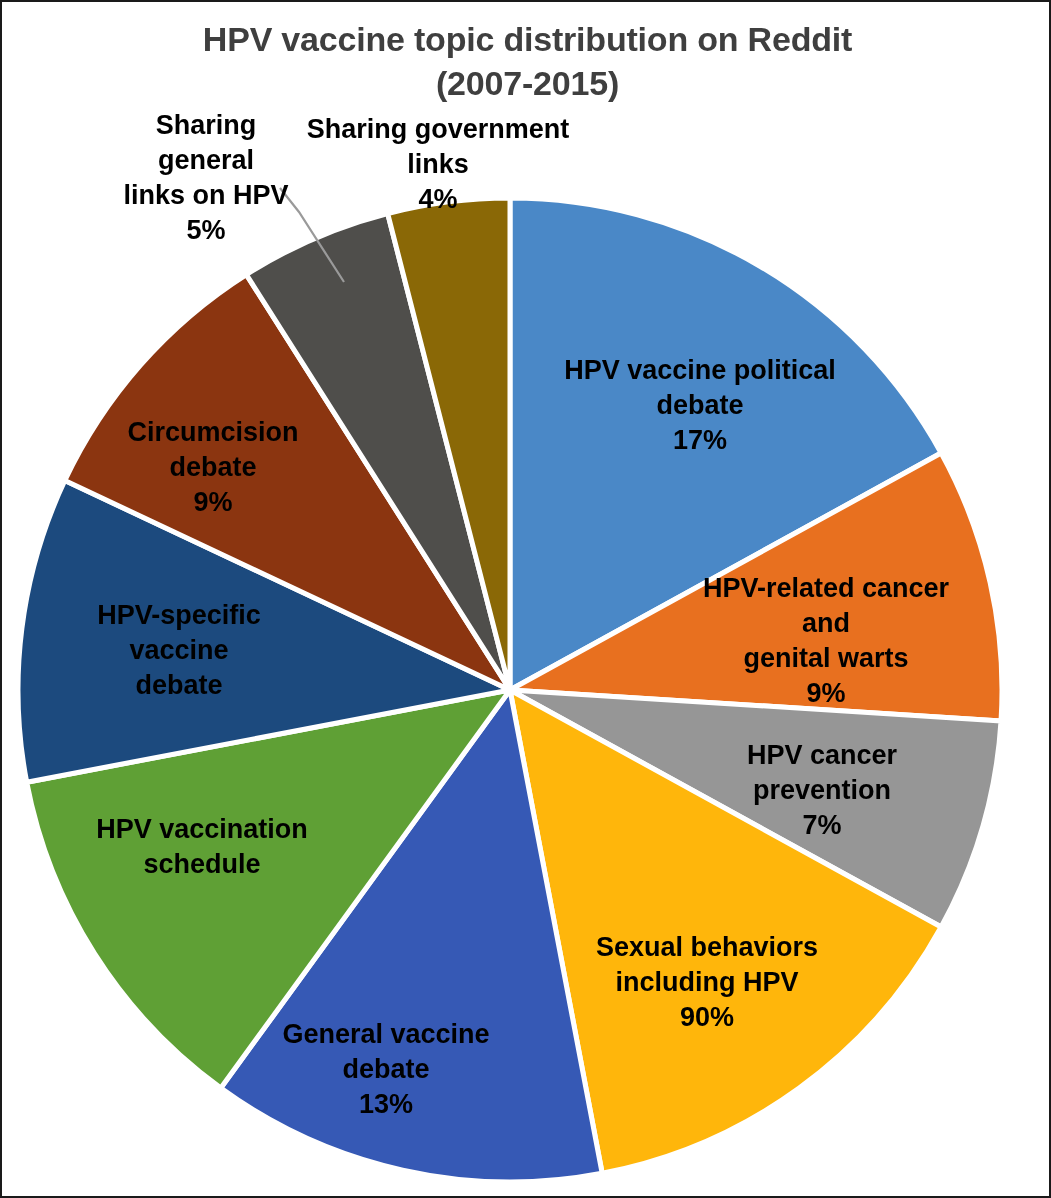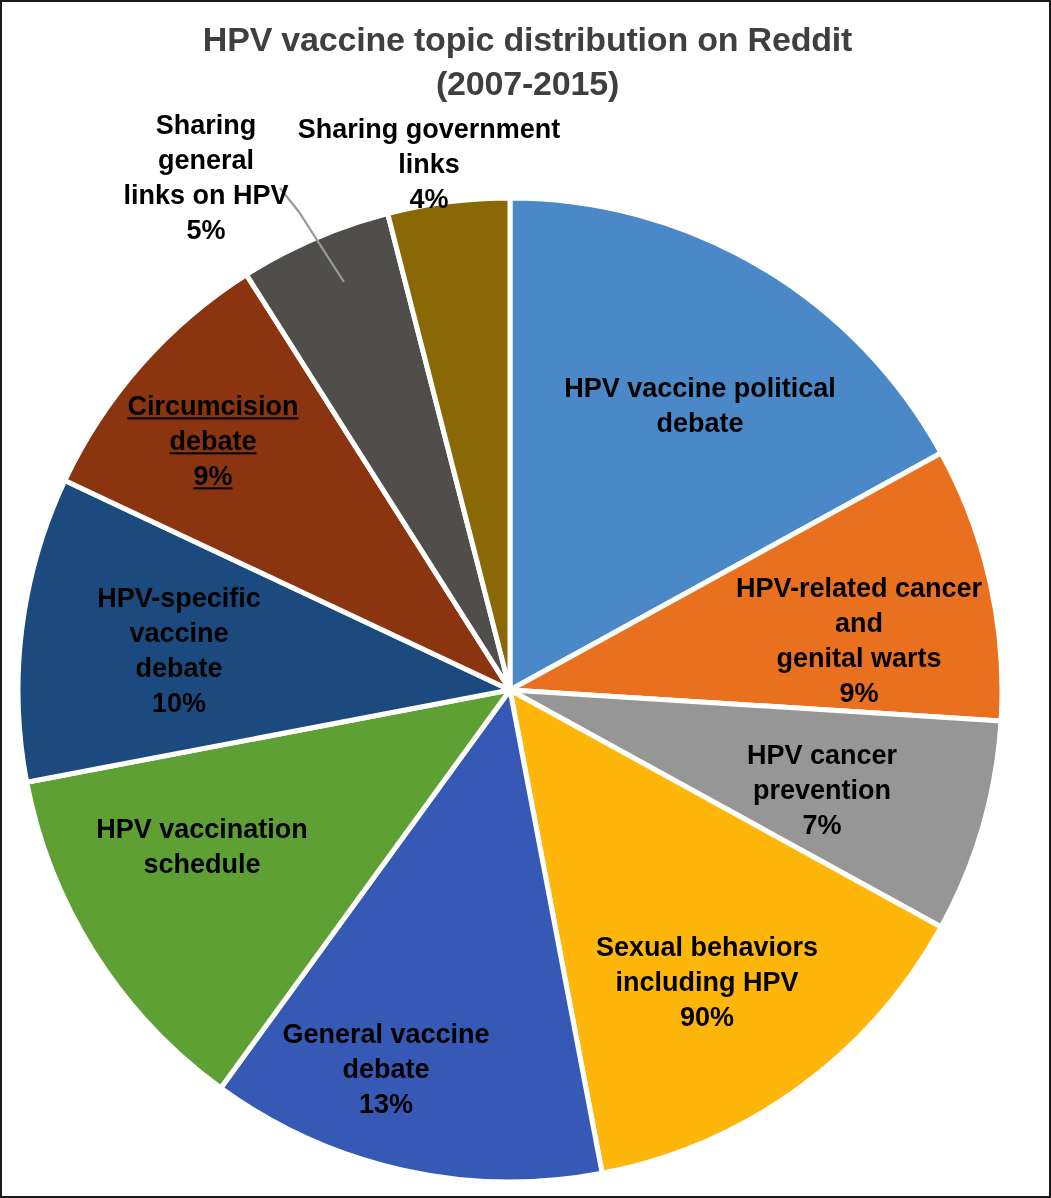--- a/index.html
+++ b/index.html
@@ -81,29 +81,29 @@
         <path d="M 508 688 L 218.81 1086.04 A 492 492 0 0 1 24.71 780.19 Z" fill="#5fa035" class="slice-path"></path>
         <path d="M 508 688 L 24.71 780.19 A 492 492 0 0 1 62.83 478.52 Z" fill="#1c4a7e" class="slice-path"></path>
         <path d="M 508 688 L 62.83 478.52 A 492 492 0 0 1 244.37 272.59 Z" fill="#8b3510" class="slice-path"></path>
         <path d="M 508 688 L 244.37 272.59 A 492 492 0 0 1 385.64 211.46 Z" fill="#4f4e4b" class="slice-path"></path>
         <path d="M 508 688 L 385.64 211.46 A 492 492 0 0 1 508.00 196.00 Z" fill="#8a6806" class="slice-path"></path>
       </g>
     <path id="leader-line" class="leader" d="M 278 186 L 297 210 L 342 280"></path>
   </svg>
 
   <div id="labels-layer">
-      <div class="dlabel" style="left: 698px; top: 404px; width: 330px;"><span>HPV vaccine political debate</span></div>
-      <div class="dlabel" style="left: 857px; top: 639px; width: 290px;"><span>HPV-related cancer and
+      <div class="dlabel" style="left: 698px; top: 404px; width: 330px;"><span>HPV vaccine political debate</span><span class="pct">17%</span></div>
+      <div class="dlabel" style="left: 824px; top: 639px; width: 290px;"><span>HPV-related cancer and
 genital warts</span><span class="pct">9%</span></div>
       <div class="dlabel" style="left: 820px; top: 789px; width: 290px;"><span>HPV cancer prevention</span><span class="pct">7%</span></div>
       <div class="dlabel" style="left: 705px; top: 981px; width: 240px;"><span>Sexual behaviors
 including HPV</span><span class="pct">90%</span></div>
       <div class="dlabel" style="left: 384px; top: 1060px; width: 300px; margin-top: 8px;"><span>General vaccine debate</span><span class="pct">13%</span></div>
       <div class="dlabel" style="left: 200px; top: 845px; width: 310px;"><span>HPV vaccination schedule</span></div>
       <div class="dlabel" style="left: 177px; top: 649px; width: 260px;"><span>HPV-specific vaccine
-debate</span><span class="pct">10%</span></div>
-      <div class="dlabel" style="left: 211px; top: 440px; width: 260px; text-decoration: underline;"><span>Circumcision debate</span><span class="pct">9%</span></div>
+debate</span></div>
+      <div class="dlabel" style="left: 211px; top: 466px; width: 260px;"><span>Circumcision debate</span><span class="pct">9%</span></div>
       <div class="dlabel" style="left: 204px; top: 176px; width: 200px;"><span>Sharing general
 links on HPV</span><span class="pct">5%</span></div>
-      <div class="dlabel" style="left: 427px; top: 163px; width: 300px;"><span>Sharing government links</span><span class="pct">4%</span></div>
+      <div class="dlabel" style="left: 436px; top: 163px; width: 300px;"><span>Sharing government links</span><span class="pct">4%</span></div>
     </div>
 
 </div>
 
 </body></html>

